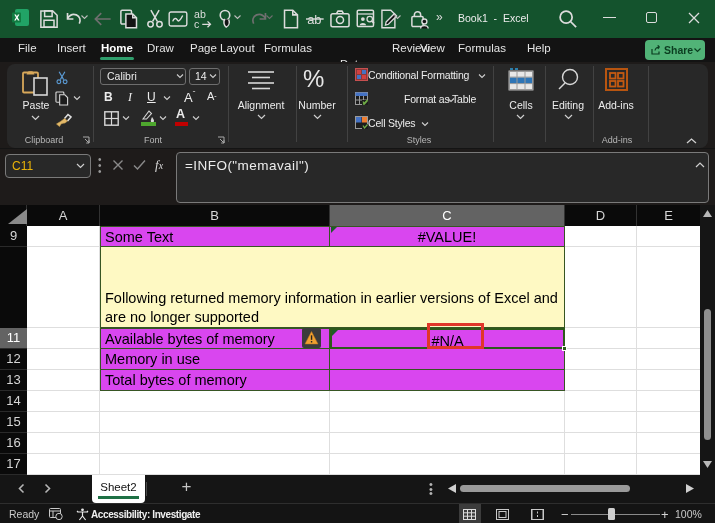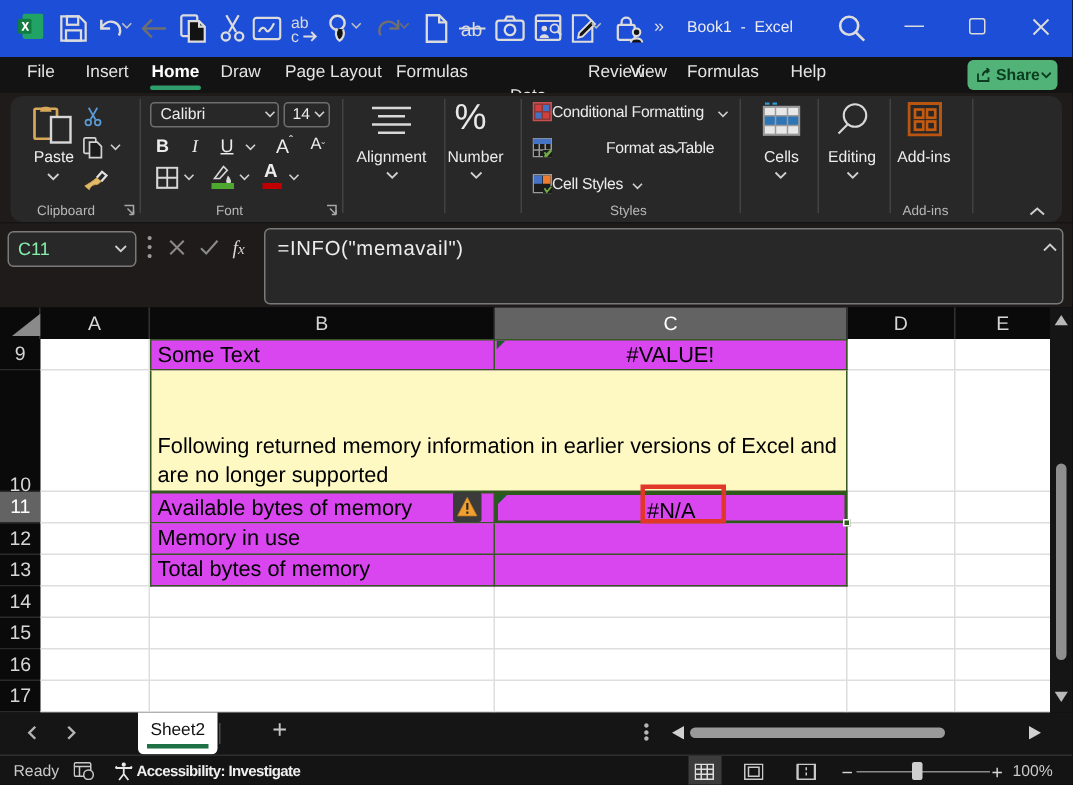--- a/index.html
+++ b/index.html
@@ -1,21 +1,21 @@
 <!DOCTYPE html>
 <html><head>
 <meta charset="utf-8">
 <style>
 * { margin:0; padding:0; box-sizing:border-box; }
 html,body { width:715px; height:523px; overflow:hidden; background:#121212; }
 body, .app { font-family:"Liberation Sans", sans-serif; }
 .app { position:relative; width:715px; height:523px; background:#141414; }
 .abs { position:absolute; }
 
-#titlebar { position:absolute; left:0; top:0; width:715px; height:38px; background:#1d4ed8; }
+#titlebar { position:absolute; left:0; top:0; width:715px; height:38px; background:#14532d; }
 .tico { position:absolute; top:9px; width:20px; height:20px; color:#e0e0e0; }
 
 #menubar { position:absolute; left:0; top:38px; width:715px; height:24px; background:#131313; }
 .mtab { position:absolute; top:4px; color:#e4e4e4; font-size:11.5px; }
 
 #ribbon { position:absolute; left:0; top:62px; width:715px; height:86px; background:#1e1b1a; }
 #ribboncard { position:absolute; left:7px; top:2px; width:701px; height:84px; background:#282828; border-radius:8px; }
 .rsep { position:absolute; top:4px; width:1px; height:76px; background:#424242; }
 .rlabel { position:absolute; top:73px; color:#b8b8b8; font-size:9px; text-align:center; }
 .rtext { color:#ececec; font-size:10.5px; }
@@ -357,21 +357,21 @@
   <div class="abs rtext" style="left:593px;top:37px;width:46px;text-align:center;">Add-ins</div>
   <div class="rlabel" style="left:584px;width:66px;">Add-ins</div>
   <div class="rsep" style="left:648px;"></div>
   <svg class="abs" style="left:686px;top:76px;" width="11" height="6" viewBox="0 0 11 6">
         <path d="M1 5 L5.5 1 L10 5" stroke="#cfcfcf" stroke-width="1.3" fill="none"></path>
       </svg>
 </div>
 
 <div id="fbar">
 
-  <div class="fbox" style="left:5px;top:5px;width:86px;height:24px;color:#86efac;font-size:12px;line-height:22px;padding-left:6px;">C11</div>
+  <div class="fbox" style="left:5px;top:5px;width:86px;height:24px;color:#eab308;font-size:12px;line-height:22px;padding-left:6px;">C11</div>
   <svg class="abs" style="left:76px;top:14px;" width="9" height="6" viewBox="0 0 9 6">
         <path d="M1 1 L4.5 4.5 L8 1" stroke="#cfcfcf" stroke-width="1.2" fill="none"></path>
       </svg>
   <div class="abs" style="left:98px;top:8px;width:3px;color:#9a9a9a;font-size:10px;line-height:6px;">•<br>•<br>•</div>
   <svg class="abs" style="left:112px;top:10px;" width="12" height="12" viewBox="0 0 12 12">
         <path d="M1.5 1.5 L10.5 10.5 M10.5 1.5 L1.5 10.5" stroke="#8a8a8a" stroke-width="1.4"></path>
       </svg>
   <svg class="abs" style="left:133px;top:10px;" width="13" height="12" viewBox="0 0 13 12">
         <path d="M1 6.5 L4.5 10 L12 1.5" stroke="#8a8a8a" stroke-width="1.4" fill="none"></path>
       </svg>
@@ -391,21 +391,20 @@
     <div class="ch" style="left:100px;width:230px;">B</div>
     <div class="ch" style="left:330px;width:235px;background:#636363;color:#fff;">C</div>
     <div class="ch" style="left:565px;width:72px;">D</div>
     <div class="ch" style="left:637px;width:63px;border-right:none;">E</div>
     <svg class="abs" style="left:8px;top:4px;" width="19" height="15">
           <polygon points="19,0 19,15 0,15" fill="#8a8a8a"></polygon>
         </svg>
   </div>
 
   <div class="rh" style="top:21px;height:21px;line-height:20px;">9</div>
-  <div class="rh" style="top:42px;height:81px;line-height:152px;">10</div>
   <div class="rh" style="top:123px;height:21px;line-height:20px;background:#636363;color:#fff;">11</div>
   <div class="rh" style="top:144px;height:21px;line-height:20px;">12</div>
   <div class="rh" style="top:165px;height:21px;line-height:20px;">13</div>
   <div class="rh" style="top:186px;height:21px;line-height:20px;">14</div>
   <div class="rh" style="top:207px;height:21px;line-height:20px;">15</div>
   <div class="rh" style="top:228px;height:21px;line-height:20px;">16</div>
   <div class="rh" style="top:249px;height:21px;line-height:20px;">17</div>
 
   <div id="canvas">
 

